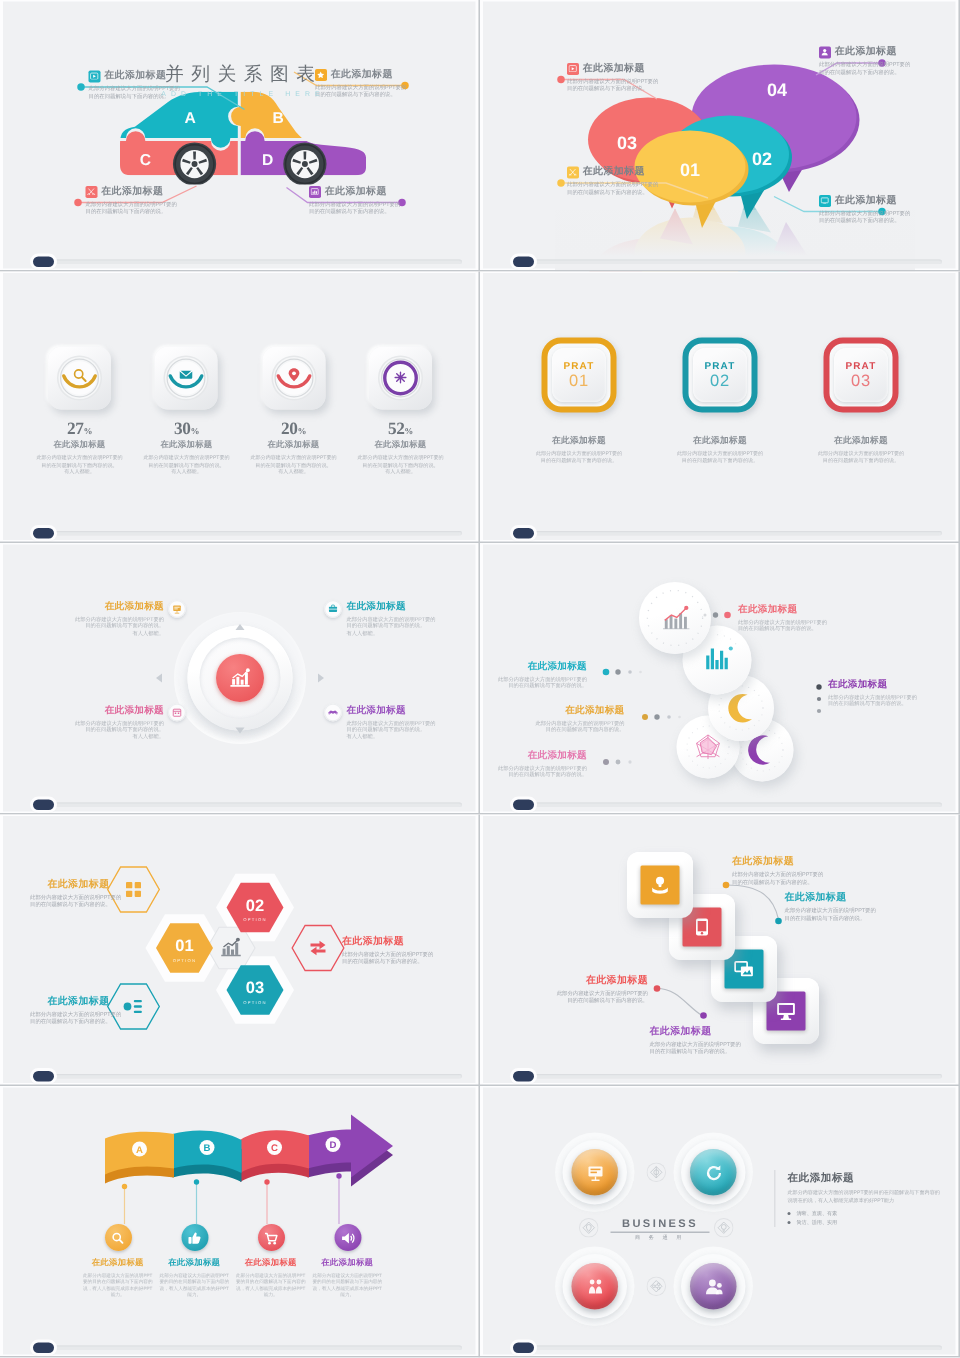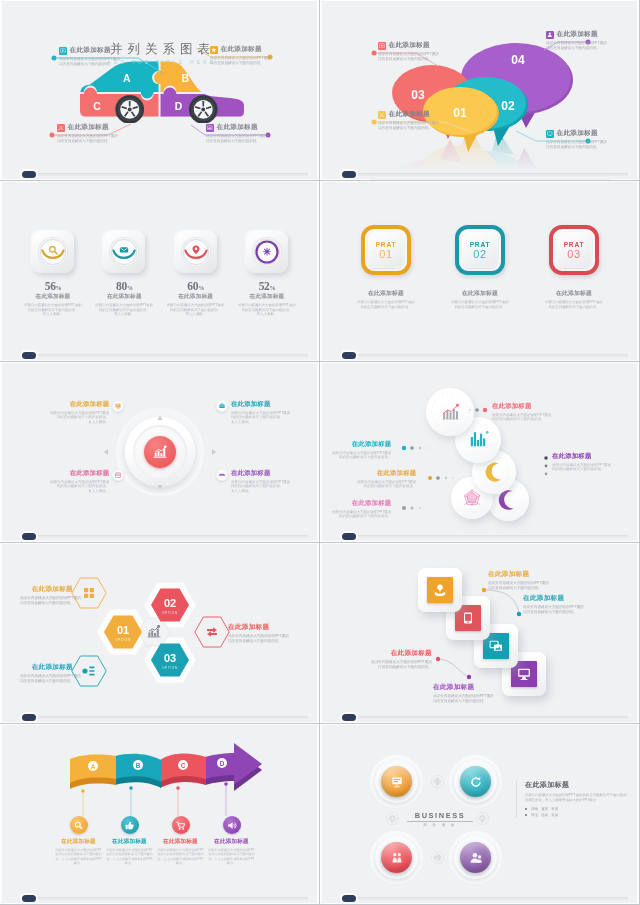--- a/index.html
+++ b/index.html
@@ -457,57 +457,57 @@
             <circle cx="30" cy="30" r="20" fill="#f6f7f8"></circle>
             <circle cx="30" cy="30" r="18" fill="none" stroke="#d7dadd" stroke-width="1.2"></circle>
             <circle cx="30" cy="30" r="16" fill="#fcfcfd"></circle>
             <path d="M15,28 A16,16 0 0,0 45,28" fill="none" stroke="#d9a229" stroke-width="3.2" stroke-linecap="round"></path>
             <g transform="translate(30,27) scale(0.78)">
               <circle cx="-1" cy="-1" r="5" fill="none" stroke="#d9a229" stroke-width="2"></circle>
               <path d="M3,3 L7.5,7.5" stroke="#d9a229" stroke-width="2.4" stroke-linecap="round"></path>
             </g>
           </svg>
         </div>
-        <div class="s3-pct"><span>56</span><i>%</i></div>
+        <div class="s3-pct"><span>27</span><i>%</i></div>
         <div class="s3-ttl">在此添加标题</div>
         <div class="s3-bd"><span>此部分内容建议大方面的说明PPT要的</span><br><span>目的在问题解说与下面内容的说。</span><br><span>有人人都能。</span></div>
       </div>
       <div class="s3-item">
         <div class="s3-tile">
           <svg viewBox="0 0 60 60">
             <circle cx="30" cy="30" r="21.5" fill="#e6e8ea"></circle>
             <circle cx="30" cy="30" r="20" fill="#f6f7f8"></circle>
             <circle cx="30" cy="30" r="18" fill="none" stroke="#d7dadd" stroke-width="1.2"></circle>
             <circle cx="30" cy="30" r="16" fill="#fcfcfd"></circle>
             <path d="M15,28 A16,16 0 0,0 45,28" fill="none" stroke="#1897a6" stroke-width="3.2" stroke-linecap="round"></path>
             <g transform="translate(30,26.5) scale(0.85)">
               <rect x="-7" y="-4" width="14" height="9" rx="1.2" fill="#1897a6"></rect>
               <path d="M-7,-4 L0,2 L7,-4" fill="none" stroke="#fff" stroke-width="1.2"></path>
             </g>
           </svg>
         </div>
-        <div class="s3-pct"><span>80</span><i>%</i></div>
+        <div class="s3-pct"><span>30</span><i>%</i></div>
         <div class="s3-ttl">在此添加标题</div>
         <div class="s3-bd"><span>此部分内容建议大方面的说明PPT要的</span><br><span>目的在问题解说与下面内容的说。</span><br><span>有人人都能。</span></div>
       </div>
       <div class="s3-item">
         <div class="s3-tile">
           <svg viewBox="0 0 60 60">
             <circle cx="30" cy="30" r="21.5" fill="#e6e8ea"></circle>
             <circle cx="30" cy="30" r="20" fill="#f6f7f8"></circle>
             <circle cx="30" cy="30" r="18" fill="none" stroke="#d7dadd" stroke-width="1.2"></circle>
             <circle cx="30" cy="30" r="16" fill="#fcfcfd"></circle>
             <path d="M15,28 A16,16 0 0,0 45,28" fill="none" stroke="#e0545b" stroke-width="3.2" stroke-linecap="round"></path>
             <g transform="translate(30,26.5) scale(0.82)">
               <path d="M0,-7 C-3.8,-7 -6.2,-4.3 -6.2,-1.2 C-6.2,2.6 0,8 0,8 C0,8 6.2,2.6 6.2,-1.2 C6.2,-4.3 3.8,-7 0,-7 Z" fill="#e0545b"></path>
               <circle cx="0" cy="-1.2" r="2.2" fill="#fff"></circle>
             </g>
           </svg>
         </div>
-        <div class="s3-pct"><span>60</span><i>%</i></div>
+        <div class="s3-pct"><span>20</span><i>%</i></div>
         <div class="s3-ttl">在此添加标题</div>
         <div class="s3-bd"><span>此部分内容建议大方面的说明PPT要的</span><br><span>目的在问题解说与下面内容的说。</span><br><span>有人人都能。</span></div>
       </div>
       <div class="s3-item">
         <div class="s3-tile">
           <svg viewBox="0 0 60 60">
             <circle cx="30" cy="30" r="21.5" fill="#e6e8ea"></circle>
             <circle cx="30" cy="30" r="20" fill="#f6f7f8"></circle>
             <circle cx="30" cy="30" r="18" fill="none" stroke="#d7dadd" stroke-width="1.2"></circle>
             <circle cx="30" cy="30" r="16" fill="#fcfcfd"></circle>

